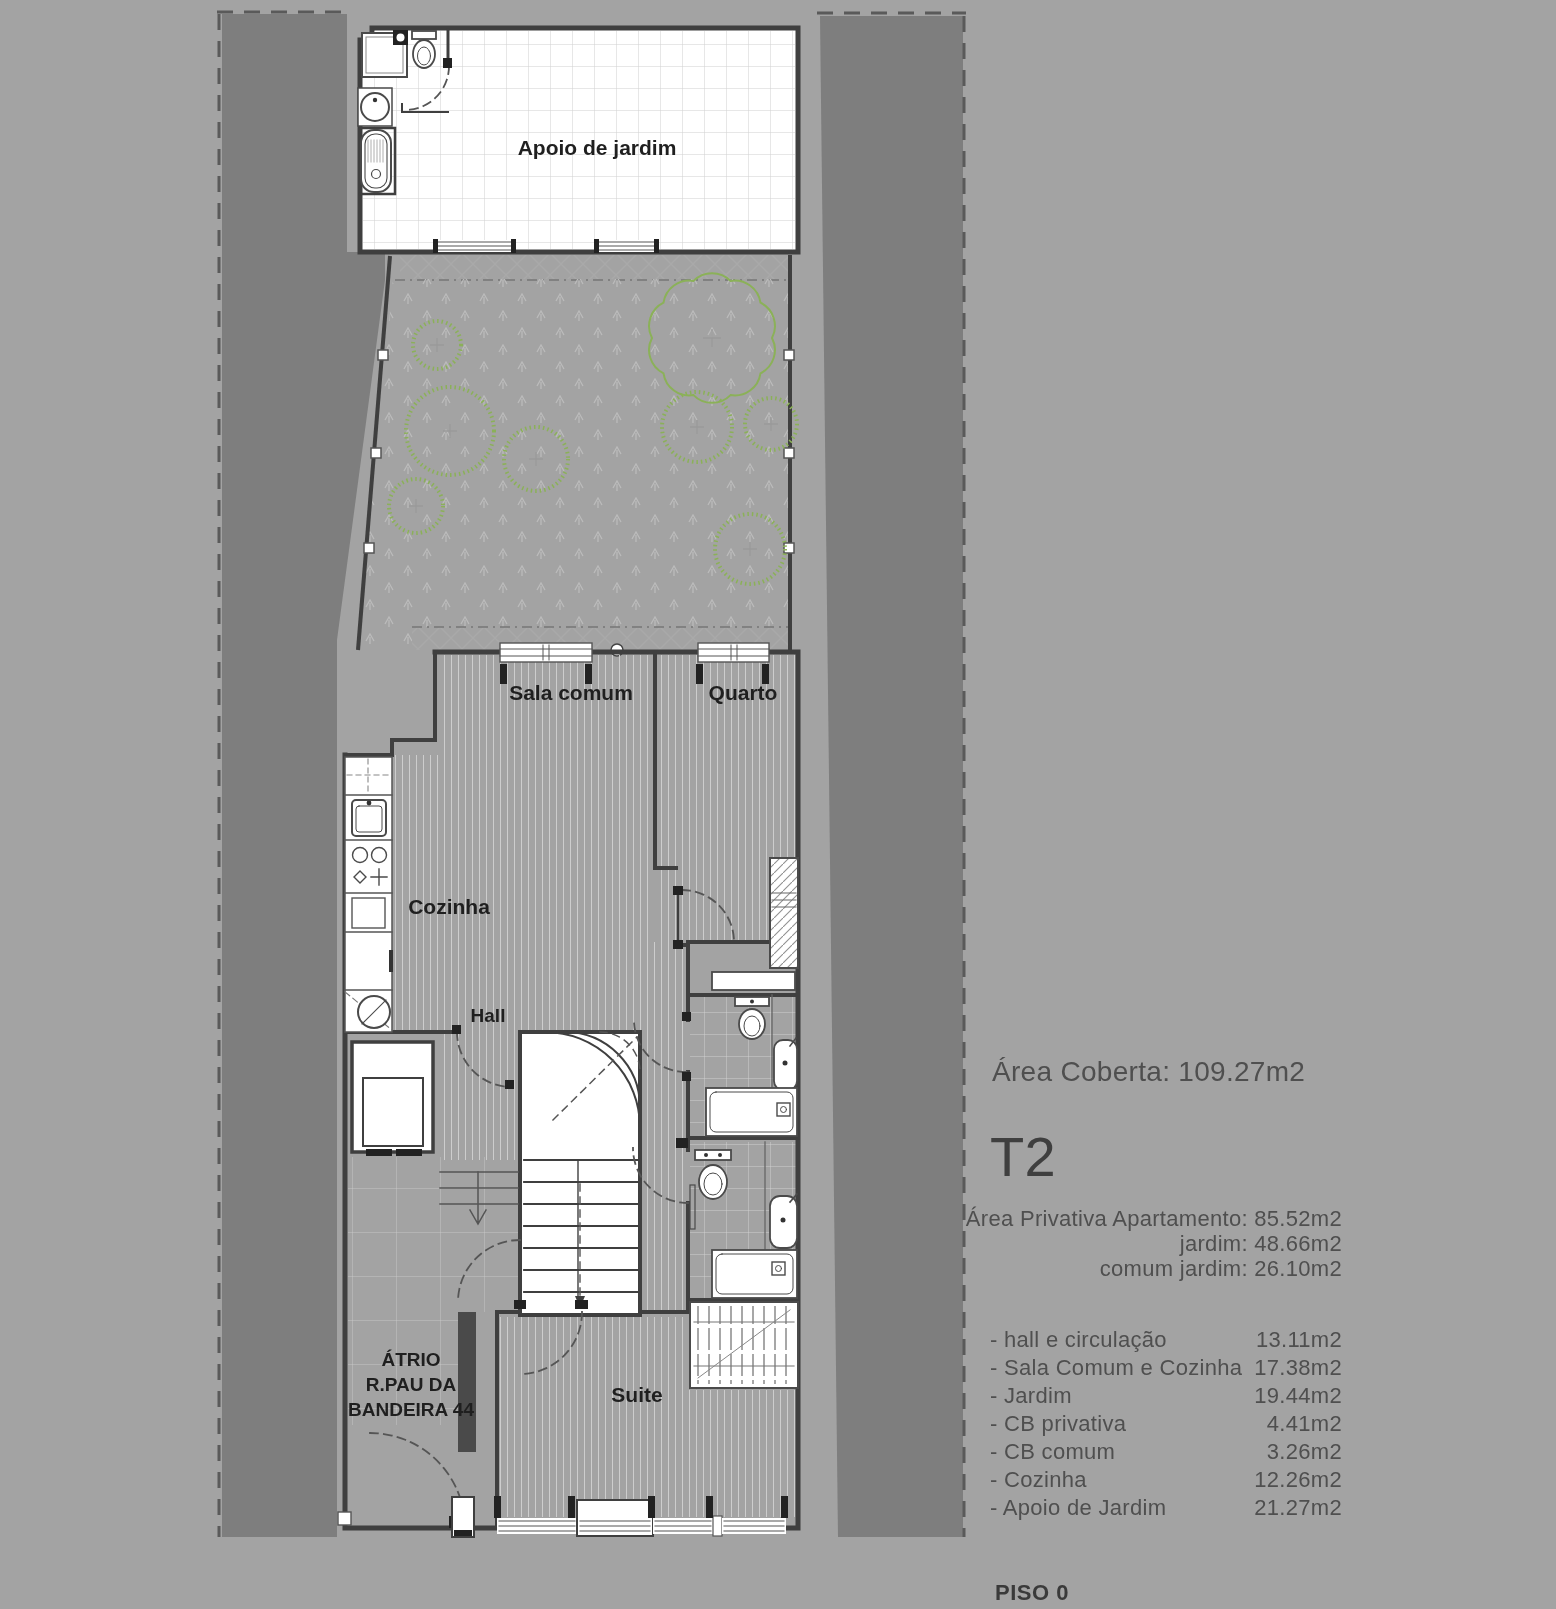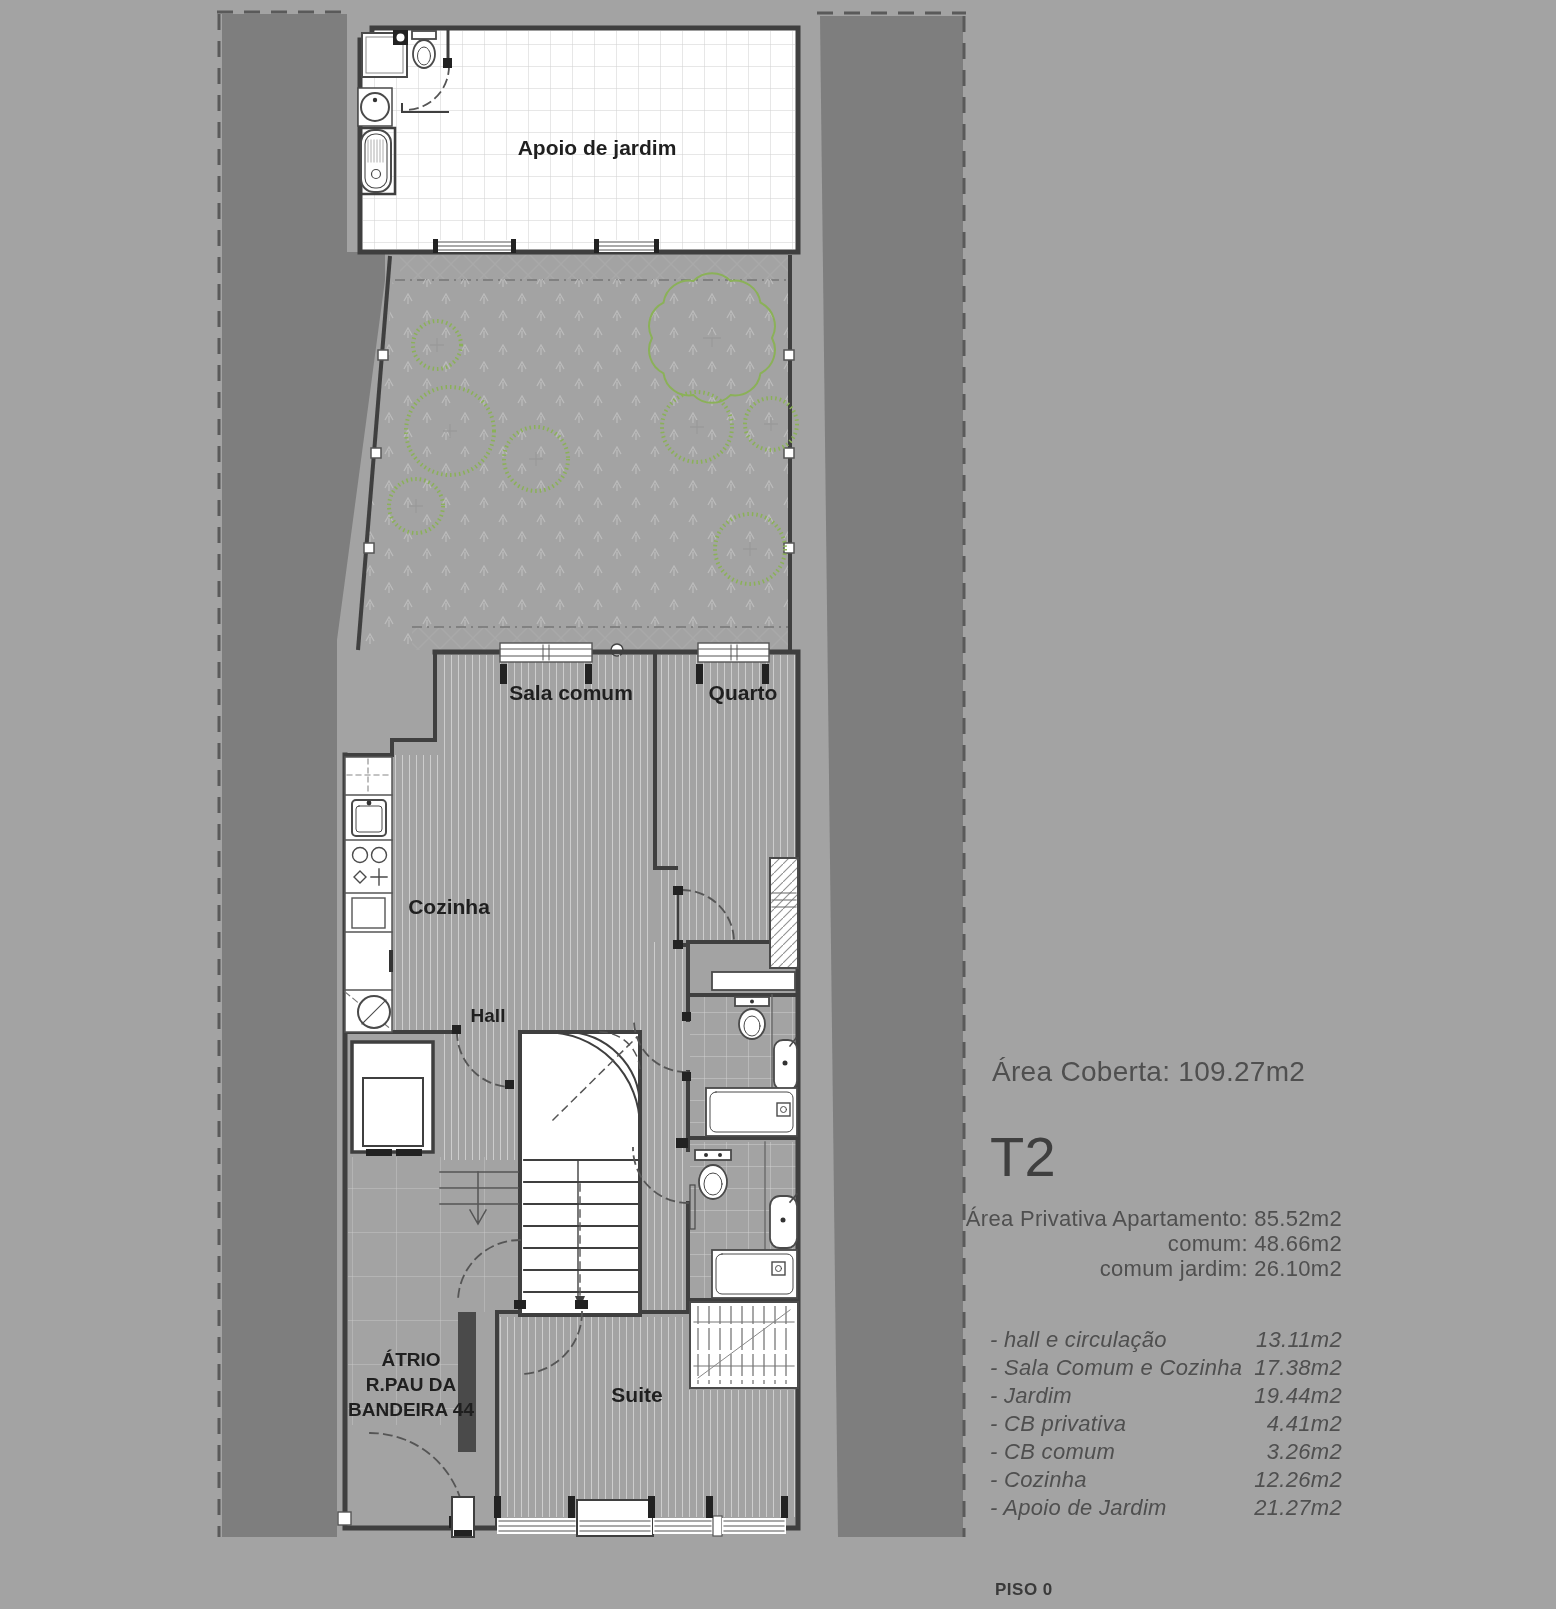--- a/index.html
+++ b/index.html
@@ -4,22 +4,22 @@
 <style>
   html,body{margin:0;padding:0;background:#ffffff;}
   .canvas{position:relative;width:1556px;height:1609px;background:#a3a3a3;overflow:hidden;
           font-family:"Liberation Sans",sans-serif;}
   .canvas svg{position:absolute;left:0;top:0;}
   .panel-text{position:absolute;color:#4f4f4f;letter-spacing:.3px;}
   .area-coberta{left:992px;top:1056px;font-size:28px;}
   .unit-type{left:990px;top:1124px;font-size:56px;color:#3f3f3f;}
   .private-block{left:960px;top:1206px;width:382px;text-align:right;font-size:22px;line-height:25px;}
   .room-list{left:990px;top:1326px;width:352px;font-size:22px;}
-  .room-row{display:flex;justify-content:space-between;height:28px;line-height:28px;font-style:italic;}
-  .floor-label{left:995px;top:1580px;font-size:17px;font-weight:bold;color:#3a3a3a;letter-spacing:.5px;}
+  .room-row{display:flex;justify-content:space-between;height:28px;line-height:28px;}
+  .floor-label{left:995px;top:1580px;font-size:22px;font-weight:bold;color:#3a3a3a;letter-spacing:.5px;}
   svg text{font-family:"Liberation Sans",sans-serif;font-weight:bold;fill:#1f1f1f;}
   .rl{font-size:21px;}
   .rs{font-size:19px;}
 </style>
 </head>
 <body>
 
 <div class="canvas">
 
 <svg width="1556" height="1609" viewBox="0 0 1556 1609">
@@ -345,21 +345,21 @@
     <text class="rs" x="411" y="1391" text-anchor="middle">R.PAU DA</text>
     <text class="rs" x="411" y="1416" text-anchor="middle">BANDEIRA 44</text>
   </g>
 </svg>
 
 <div class="panel-text area-coberta">Área Coberta: 109.27m2</div>
 <div class="panel-text unit-type">T2</div>
 
 <div class="panel-text private-block">
   <div>Área Privativa Apartamento: 85.52m2</div>
-  <div>comum: 48.66m2</div>
+  <div>jardim: 48.66m2</div>
   <div>comum jardim:  26.10m2</div>
 </div>
 
 <div class="panel-text room-list">
   <div class="room-row">
     <span>- hall e circulação</span>
     <span>13.11m2</span>
   </div>
   <div class="room-row">
     <span>- Sala Comum e Cozinha</span>

